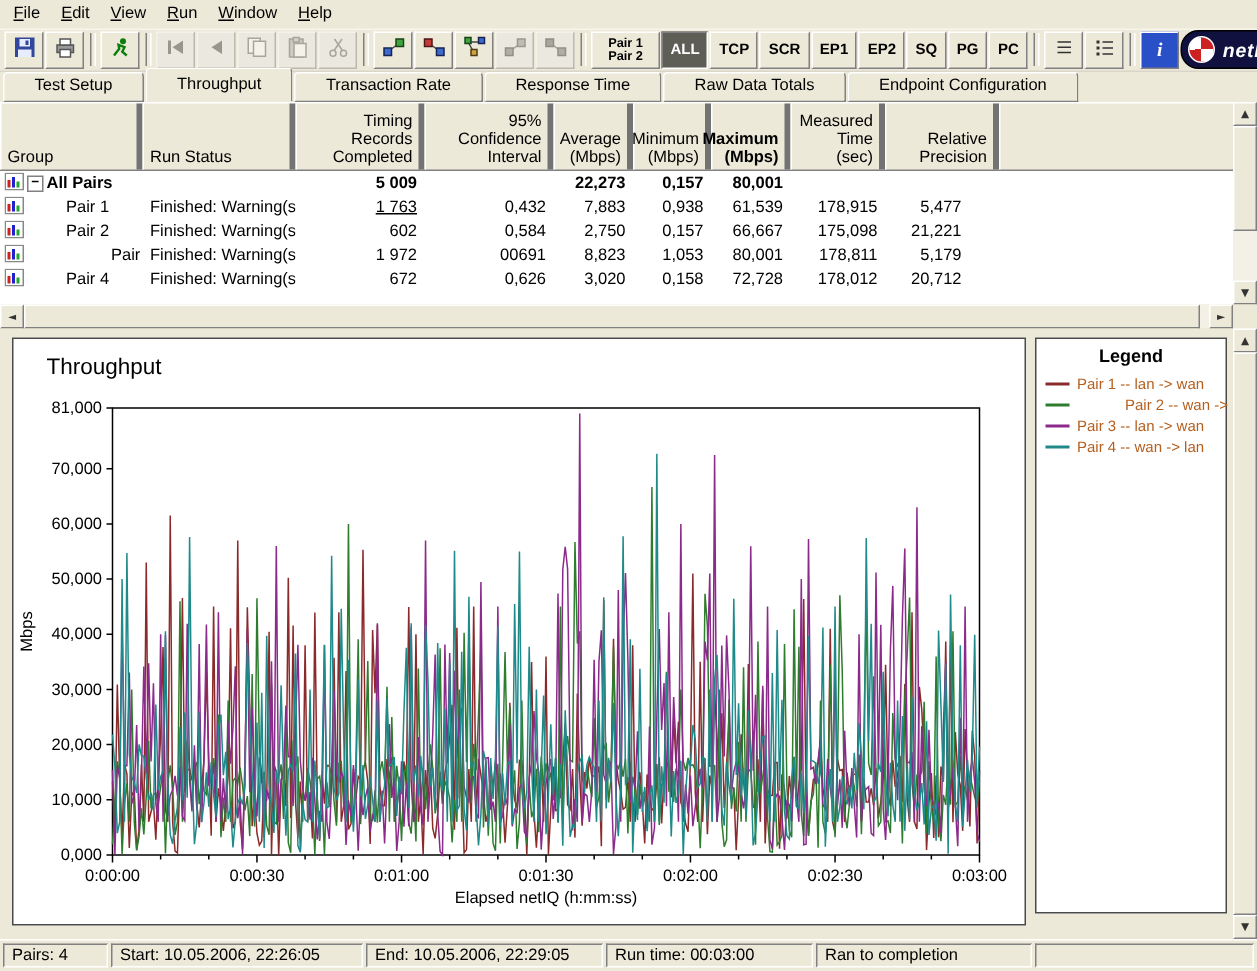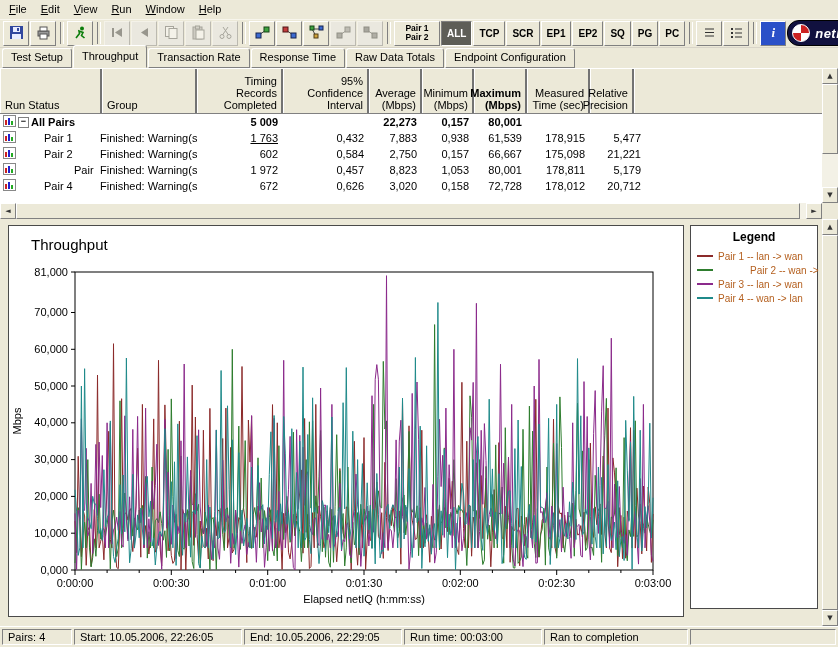--- a/index.html
+++ b/index.html
@@ -18,27 +18,27 @@
   .tb-txt{height:23px;padding:0 5px;margin-right:1px;background:#ece9d8;border:1px solid;border-color:#fff #808080 #808080 #fff;
           display:flex;align-items:center;font-size:10px;font-weight:700;flex:0 0 auto}
   .tb-txt.pressed{background:#5e5e57;color:#fff;border-color:#808080 #fff #fff #808080}
   #pair-btn{flex-direction:column;justify-content:center;line-height:9px;font-size:8.5px;font-weight:700;padding:0 3px}
   #info-btn{background:#2a50c8;color:#fff;font-weight:700;font-family:"Liberation Serif",serif;font-style:italic;font-size:13px}
   #logo{margin-left:auto;height:24px;display:flex;align-items:center;gap:5px;background:#11113f;border-radius:12px;padding:0 12px 0 4px;border:1px solid #000;flex:0 0 auto}
   #logo-circle{width:16px;height:16px;border-radius:50%;background:conic-gradient(#cc2222 0 25%,#fff 25% 50%,#cc2222 50% 75%,#fff 75%);border:1px solid #fff}
   #logo-text{color:#fff;font-weight:700;font-size:13px;font-style:italic;letter-spacing:.5px}
   
   #tabs{position:absolute;left:0;top:47px;width:838px;height:21px;display:flex;align-items:flex-end;padding-left:2px}
-  .tab{height:18px;line-height:17px;padding:0 8px;background:#ece9d8;border:1px solid;border-color:#fff #808080 #808080 #fff;
+  .tab{height:18px;line-height:17px;padding:0 20px;background:#ece9d8;border:1px solid;border-color:#fff #808080 #808080 #fff;
        border-radius:3px 3px 0 0;margin-right:1px;cursor:default;white-space:nowrap}
   .tab.active{height:21px;line-height:20px;border-bottom-color:#ece9d8}
   
   #tablearea{position:absolute;left:0;top:68px;width:822px;height:135px;background:#fff;overflow:hidden}
   #thead{display:flex;height:44px;background:#ece9d8;border-top:1px solid #fff;border-bottom:1px solid #808080}
-  .th{display:flex;flex-direction:column;justify-content:flex-end;padding:2px 4px;border-right:2px solid #737373;border-left:1px solid #fff;
+  .th{display:flex;flex-direction:column;justify-content:flex-end;padding:2px 4px;border-right:4px solid #737373;border-left:1px solid #fff;
       white-space:pre-line;line-height:12px;box-sizing:border-box;flex:0 0 auto}
   .th.right{text-align:right;align-items:flex-end}
   .th.fill{flex:1 1 auto;border-right:none}
   .trow{display:flex;height:16px;align-items:center}
   .trow.summary{font-weight:700}
   .tcell{padding:0 5px;overflow:hidden;white-space:nowrap;box-sizing:border-box;flex:0 0 auto}
   .tcell.num{text-align:right}
   .group-cell{display:flex;align-items:center;gap:2px;padding:0 2px 0 3px}
   .expander{width:9px;height:9px;border:1px solid #808080;background:#fff;font-size:9px;line-height:7px;text-align:center;flex:0 0 auto}
   .indent{width:24px;flex:0 0 auto}
@@ -215,35 +215,35 @@
     <div class="tab">Test Setup</div>
     <div class="tab active">Throughput</div>
     <div class="tab">Transaction Rate</div>
     <div class="tab">Response Time</div>
     <div class="tab">Raw Data Totals</div>
     <div class="tab">Endpoint Configuration</div>
   </div>
 
 <div id="tablearea">
   <div id="thead">
+      <div class="th" style="width: 95px;">Group</div>
       <div class="th" style="width: 102px;">Run Status</div>
-      <div class="th" style="width: 95px;">Group</div>
       <div class="th right" style="width: 86px;">Timing Records
 Completed</div>
       <div class="th right" style="width: 86px;">95% Confidence
 Interval</div>
       <div class="th right" style="width: 53px;">Average
 (Mbps)</div>
       <div class="th right" style="width: 52px;">Minimum
 (Mbps)</div>
       <div class="th right" style="width: 53px; font-weight: bold;">Maximum
 (Mbps)</div>
       <div class="th right" style="width: 63px;">Measured
 Time (sec)</div>
-      <div class="th right" style="width: 44px;">Relative
+      <div class="th right" style="width: 76px;">Relative
 Precision</div>
       <div class="th fill"></div>
     </div>
   <div id="tbody">
       <div class="trow summary">
         <div class="tcell group-cell" style="width: 95px;">
           <span><svg width="13" height="12">
               <rect x="0.5" y="0.5" width="12" height="11" fill="#fff" stroke="#888"></rect>
               <rect x="2" y="5" width="2" height="5" fill="#c22"></rect>
               <rect x="5" y="3" width="2" height="7" fill="#22c"></rect>
@@ -307,21 +307,21 @@
               <rect x="0.5" y="0.5" width="12" height="11" fill="#fff" stroke="#888"></rect>
               <rect x="2" y="5" width="2" height="5" fill="#c22"></rect>
               <rect x="5" y="3" width="2" height="7" fill="#22c"></rect>
               <rect x="8" y="6" width="2" height="4" fill="#2a2"></rect>
             </svg></span>
           <span class="indent"></span>
           <span>Pair 3</span>
         </div>
         <div class="tcell" style="width: 102px;">Finished: Warning(s)</div>
         <div class="tcell num" style="width: 86px;">1 972</div>
-        <div class="tcell num" style="width: 86px;">0,457</div>
+        <div class="tcell num" style="width: 86px;">00691</div>
         <div class="tcell num" style="width: 53px;">8,823</div>
         <div class="tcell num" style="width: 52px;">1,053</div>
         <div class="tcell num" style="width: 53px;">80,001</div>
         <div class="tcell num" style="width: 63px;">178,811</div>
         <div class="tcell num" style="width: 56px;">5,179</div>
       </div>
       <div class="trow">
         <div class="tcell group-cell" style="width: 95px;">
           <span><svg width="13" height="12">
               <rect x="0.5" y="0.5" width="12" height="11" fill="#fff" stroke="#888"></rect>

